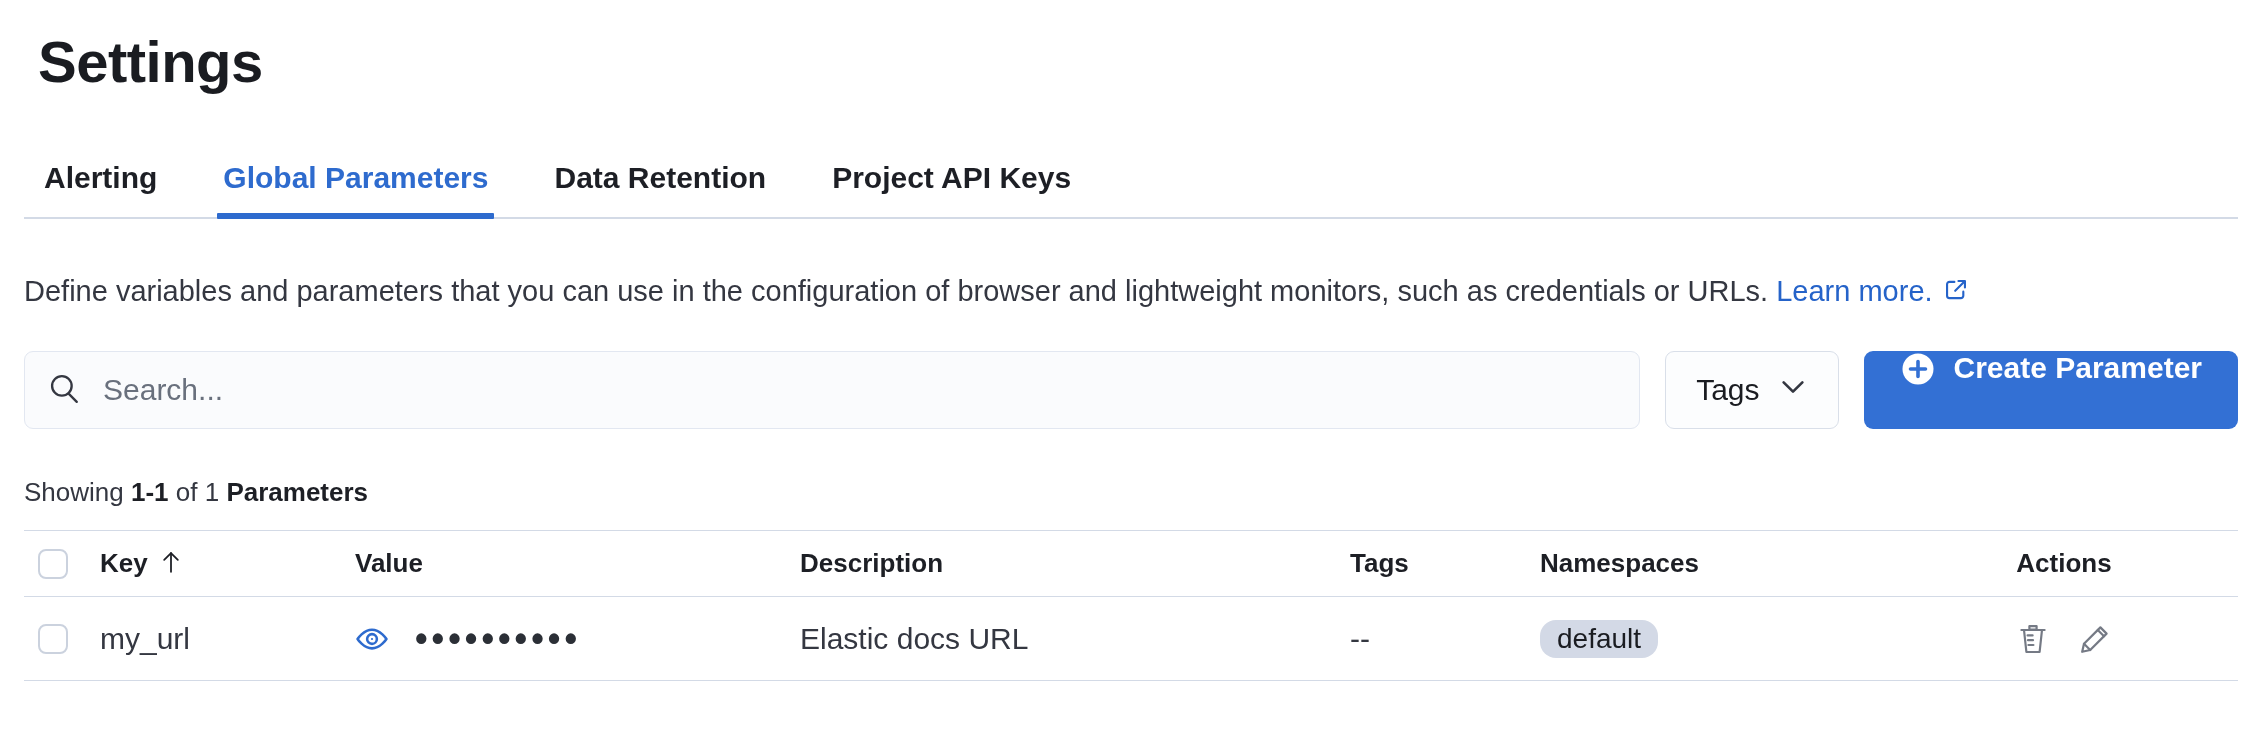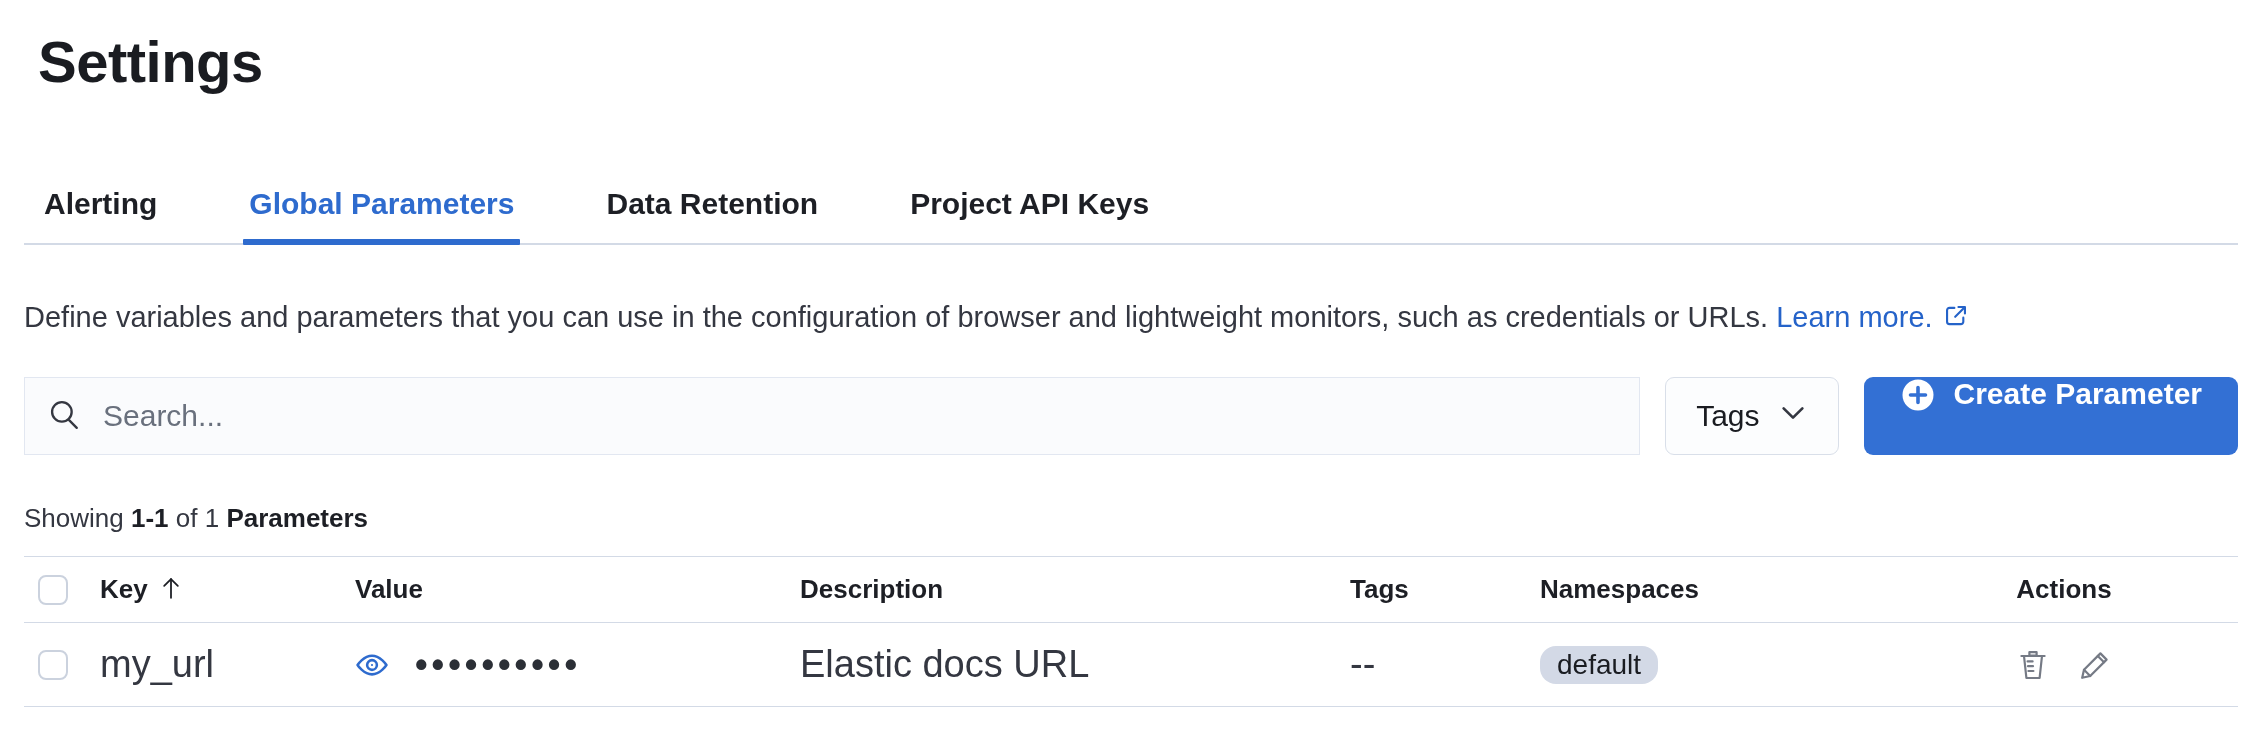--- a/index.html
+++ b/index.html
@@ -4,33 +4,33 @@
 <style>
   * { margin: 0; padding: 0; box-sizing: border-box; }
   html, body { width: 2262px; height: 754px; background: #fff; overflow: hidden; }
   body { font-family: "Liberation Sans", "DejaVu Sans", sans-serif; color: #343741; }
   .page { padding: 24px 24px 16px 24px; }
 
   
   .page-title { font-size: 58px; font-weight: 700; color: #1a1c21; letter-spacing: -0.5px; margin: 4px 0 0 14px; }
 
   
-  .tabs { display: flex; gap: 80px; margin-top: 92px; padding-left: 14px; border-bottom: 2px solid #d3dae6; }
+  .tabs { display: flex; gap: 54px; margin-top: 66px; padding-left: 14px; border-bottom: 2px solid #d3dae6; }
   .tab { position: relative; font-size: 30px; font-weight: 600; color: #1d1f25; padding: 0 6px 22px 6px; cursor: pointer; white-space: nowrap; }
   .tab.active { color: #2e6bce; }
   .tab.active::after { content: ""; position: absolute; left: 0; right: 0; bottom: -2px; height: 6px; background: #2e6bce; border-radius: 1px; }
 
   
   .desc { margin-top: 48px; font-size: 29px; line-height: 48px; color: #343741; max-width: 2210px; }
   .desc .link { color: #2563c9; text-decoration: none; cursor: pointer; white-space: nowrap; }
   .desc .ext-icon { display: inline-block; vertical-align: -2px; margin-left: 10px; }
 
   
   .toolbar { display: flex; align-items: center; margin-top: 34px; gap: 25px; }
-  .search { flex: 1; display: flex; align-items: center; height: 78px; background: #fafbfd; border: 1px solid #e2e7f1; border-radius: 0; padding: 0 22px; }
+  .search { flex: 1; display: flex; align-items: center; height: 78px; background: #fafbfd; border: 1px solid #e2e7f1; border-radius: 9px; padding: 0 22px; }
   .search input { flex: 1; border: none; outline: none; background: transparent; font-family: inherit; font-size: 30px; color: #343741; margin-left: 22px; }
   .search input::placeholder { color: #69707d; }
   .filter-btn { display: flex; align-items: center; gap: 18px; height: 78px; padding: 0 30px; background: #fcfdfe; border: 1px solid #d9dfe9; border-radius: 9px; font-family: inherit; font-size: 30px; font-weight: 500; color: #1a1c21; cursor: pointer; }
   .primary-btn { display: flex; align-items: flex-start; justify-content: center; gap: 18px; height: 78px; padding: 0 36px; background: #3370d4; border: none; border-radius: 9px; font-family: inherit; font-size: 30px; font-weight: 600; color: #fff; cursor: pointer; }
 
   
   .summary { margin-top: 48px; font-size: 26px; color: #343741; }
   .summary b { font-weight: 700; color: #1d1f25; }
 
   
@@ -40,21 +40,21 @@
   .trow.data { height: 84px; }
   .cell { display: flex; align-items: center; padding-left: 10px; }
   .col-check { width: 66px; padding-left: 14px; }
   .col-key { width: 255px; }
   .col-value { width: 445px; gap: 26px; }
   .col-desc { width: 550px; }
   .col-tags { width: 190px; }
   .col-ns { width: 360px; }
   .col-actions { flex: 1; justify-content: center; padding-right: 10px; gap: 30px; }
   .th { font-size: 26px; font-weight: 700; color: #1d1f25; }
-  .td { font-size: 38px; color: #343741; }
+  .td { font-size: 30px; color: #343741; }
   .sort-wrap { display: flex; align-items: center; gap: 10px; cursor: pointer; }
   .checkbox { width: 30px; height: 30px; background: #fff; border: 2px solid #cbd2de; border-radius: 8px; cursor: pointer; }
   .masked { font-size: 36px; letter-spacing: 4px; font-weight: 700; color: #2b2f36; line-height: 1; }
   .badge { display: inline-block; background: #d3d9e6; color: #1a1c21; font-size: 28px; line-height: 38px; padding: 0 17px; border-radius: 16px; }
   .icon-btn { display: flex; align-items: center; cursor: pointer; background: none; border: none; padding: 0; }
 </style>
 </head>
 <body>
 
 <div class="page">

